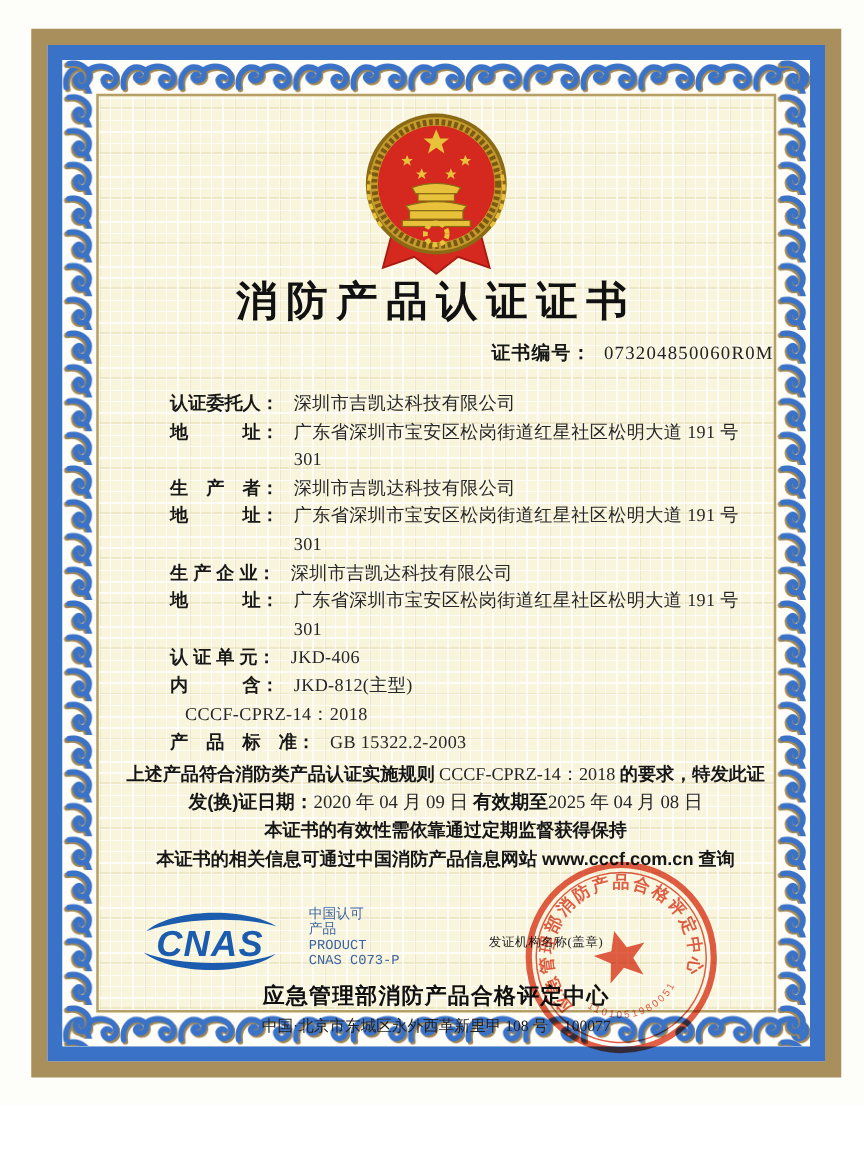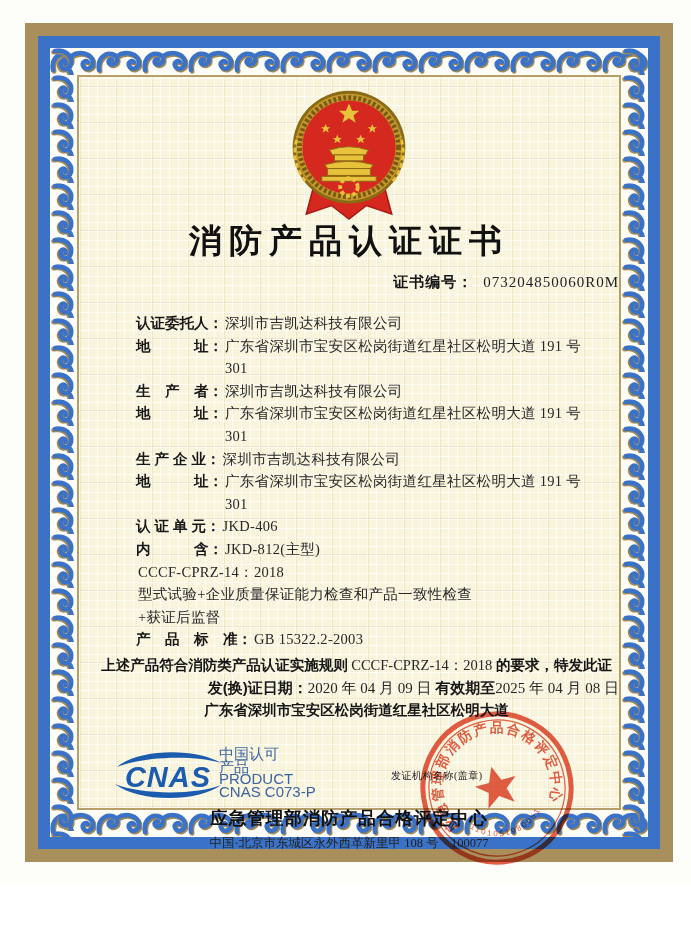--- a/index.html
+++ b/index.html
@@ -25,32 +25,32 @@
     }
   .emblem-wrap{text-align:center;margin-top:9px;height:128px;}
   .title{margin-top:5px;text-align:center;font-size:33px;font-weight:700;letter-spacing:7px;
          font-family:"Liberation Serif",serif;color:#111;}
   .certno{margin-top:9px;text-align:right;font-size:15px;letter-spacing:1px;color:#222;}
   .certno .no{font-family:"Liberation Serif",serif;margin-left:10px;}
   
   .fields{margin:20px 18px 0 57px;font-size:14.5px;line-height:22.6px;}
   .row{display:flex;align-items:flex-start;}
   .lbl{font-family:"Liberation Sans",sans-serif;font-weight:700;white-space:pre;color:#181818;flex:none;}
-  .val{font-family:"Liberation Serif",serif;color:#272727;margin-left:2px;letter-spacing:.3px;}
+  .val{font-family:"Liberation Serif",serif;color:#272727;margin-left:12px;letter-spacing:.3px;}
   .val2{font-family:"Liberation Serif",serif;color:#272727;letter-spacing:.3px;}
   
   .cblock{margin-top:3px;text-align:center;line-height:22.7px;font-size:14.5px;margin-left:15px;}
   .b{font-family:"Liberation Sans",sans-serif;font-weight:700;color:#161616;}
   .code{font-family:"Liberation Serif",serif;color:#272727;}
-  .issue{font-size:15px;text-align:right;}
+  .issue{font-size:15px;}
   
   .footer{position:relative;height:150px;margin-top:2px;}
   .cnas-logo{position:absolute;left:30px;top:22px;}
-  .cnas-text{position:absolute;left:140px;top:24px;font-family:Liberation Sans, sans-serif;
-             font-size:15px;line-height:12.5px;color:#3c64a0;}
+  .cnas-text{position:absolute;left:168px;top:24px;font-family:Liberation Mono, monospace;
+             font-size:11px;line-height:12.5px;color:#3c64a0;}
   .seal-label{position:absolute;left:312px;top:45px;font-size:10px;color:#222;
               font-family:"Liberation Serif",serif;letter-spacing:.5px;}
   .seal{position:absolute;left:336px;top:-18px;opacity:.88;mix-blend-mode:multiply;z-index:3;}
   .org{position:absolute;left:0;right:0;top:82px;text-align:center;font-size:17.5px;font-weight:700;
        font-family:"Liberation Sans",sans-serif;color:#101010;letter-spacing:1px;}
   .addr{position:absolute;left:0;right:0;top:111px;text-align:center;font-size:12.5px;color:#222;}
 </style>
 </head>
 <body>
 
@@ -164,37 +164,37 @@
                 <span class="val">JKD-406</span>
               </div>
             <div class="row">
                 <span class="lbl">内　　　含：</span>
                 <span class="val">JKD-812(主型)</span>
               </div>
             <div class="row">
                 <span class="val">CCCF-CPRZ-14：2018</span>
               </div>
             <div class="row">
-              <span class="val"><span class="val2">型式试验+企业质量保证能力检查和产品一致性检查</span><br><span class="val2">+获证后监督</span></span>
             </div>
             <div class="row">
                 <span class="lbl">产　品　标　准：</span>
                 <span class="val">GB 15322.2-2003</span>
               </div>
           </div>
 
           <div class="cblock">
             <div>
               <span class="b">上述产品符合消防类产品认证实施规则</span><span class="code"> CCCF-CPRZ-14：2018 </span><span class="b">的要求，特发此证</span>
             </div>
             <div class="issue">
               <span class="b">发(换)证日期：</span><span class="code">2020 年 04 月 09 日</span>
               <span class="b">有效期至</span><span class="code">2025 年 04 月 08 日</span>
             </div>
-            <div class="b">广东省深圳市宝安区松岗街道红星社区松明大道</div>
+            <div class="b">本证书的有效性需依靠通过定期监督获得保持</div>
+            <div class="b">本证书的相关信息可通过中国消防产品信息网站 www.cccf.com.cn 查询</div>
           </div>
 
           <div class="footer">
 
             <svg class="cnas-logo" width="118" height="58" viewBox="0 0 118 58">
               <path d="M8 21 C30 2 88 2 112 17 C86 9 36 10 8 21 Z" fill="#1b5cae"></path>
               <path d="M6 38 C30 57 90 56 112 39 C88 49 32 49 6 38 Z" fill="#1b5cae"></path>
               <text x="59" y="41" text-anchor="middle" font-size="29" font-weight="bold" font-style="italic" font-family="Liberation Sans, sans-serif" letter-spacing="1" fill="#1b5cae">CNAS</text>
             </svg>
 

